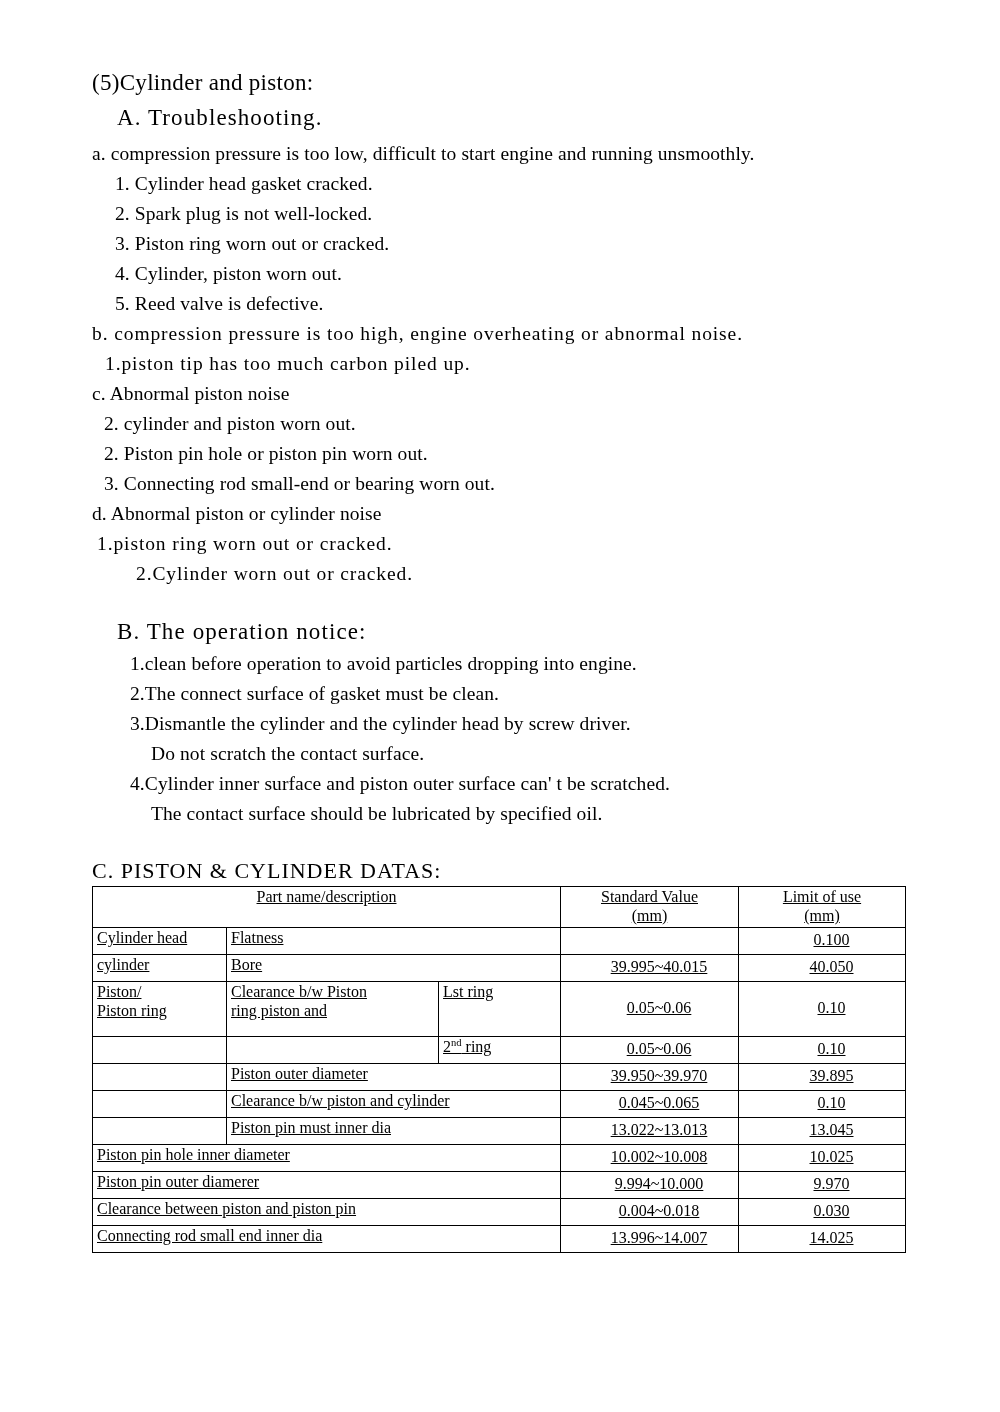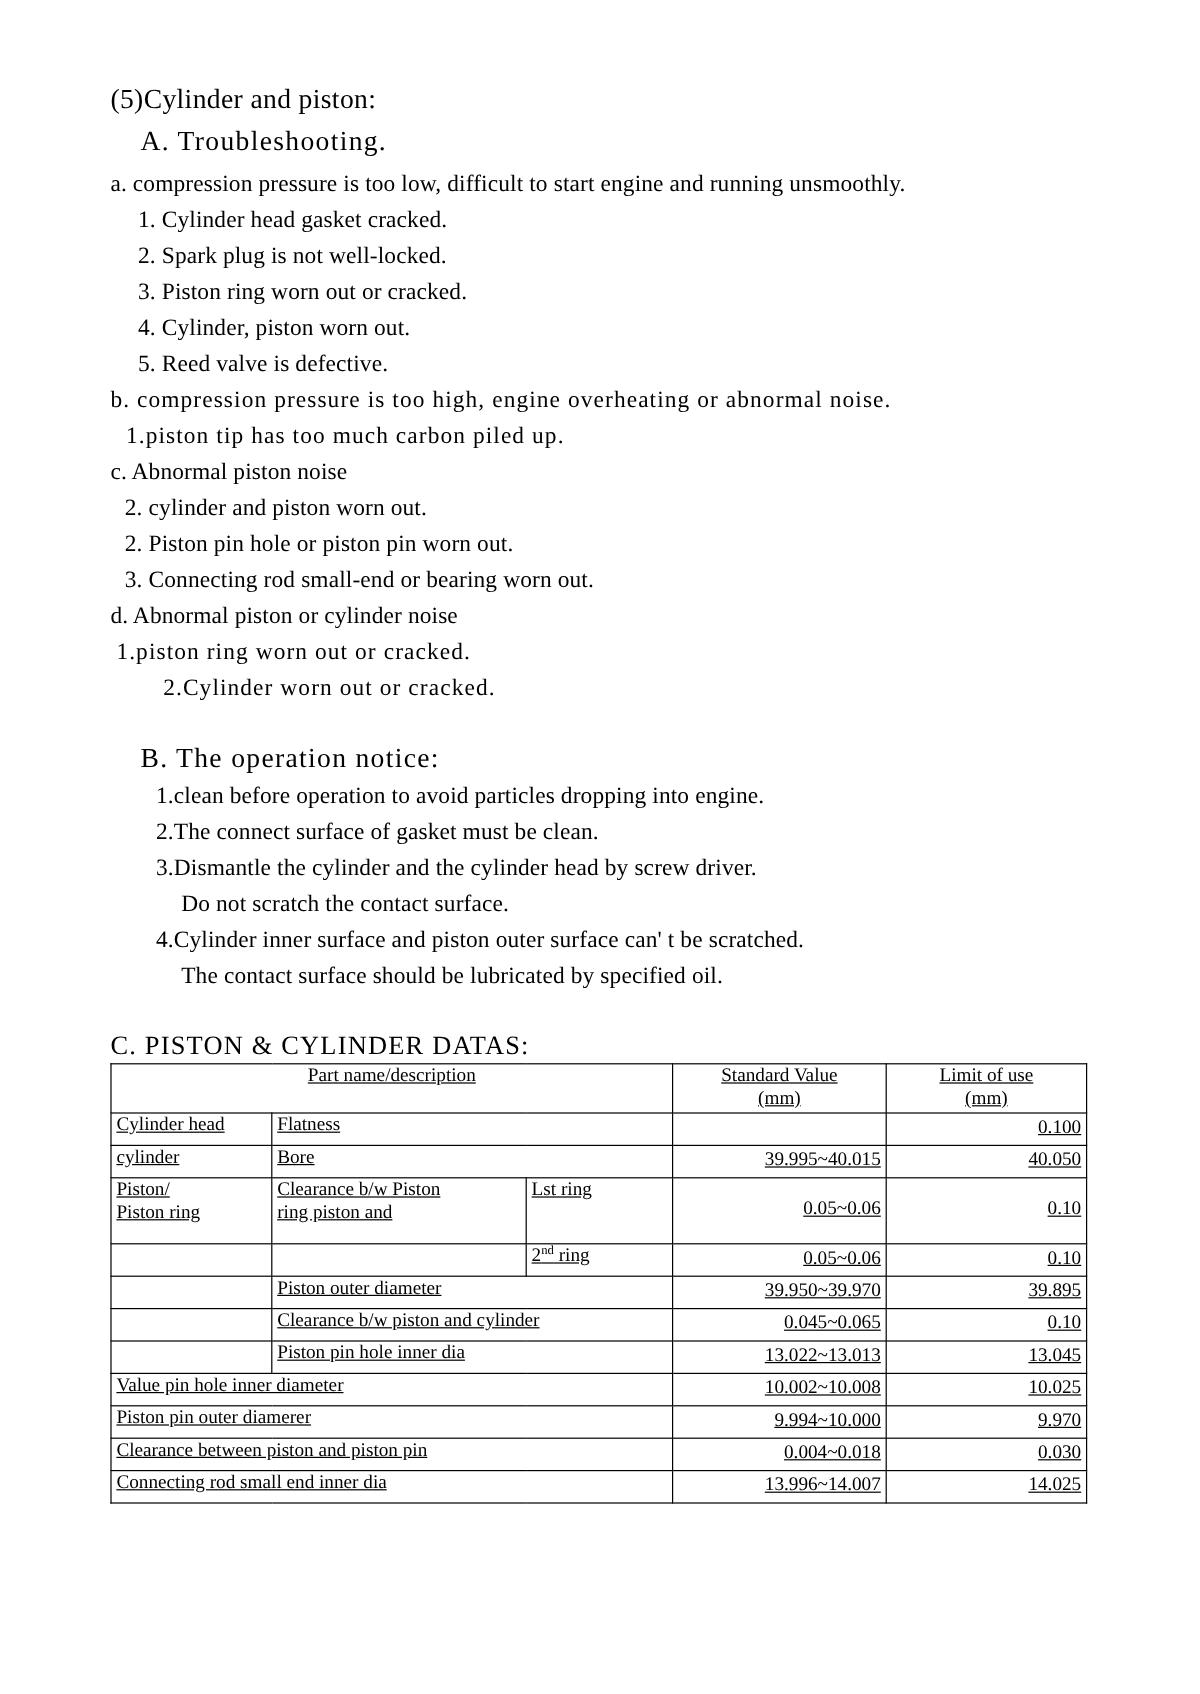--- a/index.html
+++ b/index.html
@@ -64,21 +64,21 @@
     text-decoration: underline;
   }
   .datatable td {
     border: 1.6px solid #000000;
     padding: 1px 4px;
     vertical-align: top;
     line-height: 1.18;
     height: 24px;
   }
   .datatable td.ctr {
-    text-align: right;
+    text-align: center;
     vertical-align: middle;
     padding-left: 23px;
   }
   .c1 { width: 134px; }
   .c2 { width: 212px; }
   .c3 { width: 122px; }
   .c4 { width: 178px; }
   .c5 { width: 167px; }
 
   .hdr-part { text-align: center; vertical-align: middle; height: 52px; }
@@ -194,27 +194,27 @@
 
       <tr>
         <td></td>
         <td colspan="2">Clearance b/w piston and cylinder</td>
         <td class="ctr">0.045~0.065</td>
         <td class="ctr">0.10</td>
       </tr>
 
       <tr>
         <td></td>
-        <td colspan="2">Piston pin hole inner dia</td>
+        <td colspan="2">Piston pin must inner dia</td>
         <td class="ctr">13.022~13.013</td>
         <td class="ctr">13.045</td>
       </tr>
 
       <tr>
-        <td colspan="3">Value pin hole inner diameter</td>
+        <td colspan="3">Piston pin hole inner diameter</td>
         <td class="ctr">10.002~10.008</td>
         <td class="ctr">10.025</td>
       </tr>
 
       <tr>
         <td colspan="3">Piston pin outer diamerer</td>
         <td class="ctr">9.994~10.000</td>
         <td class="ctr">9.970</td>
       </tr>
 

